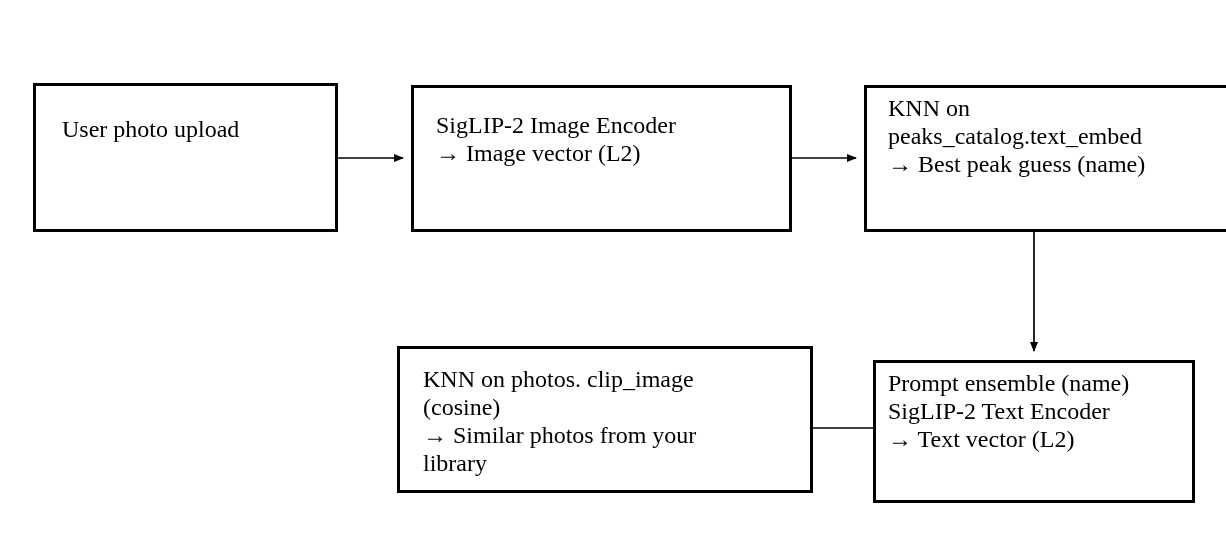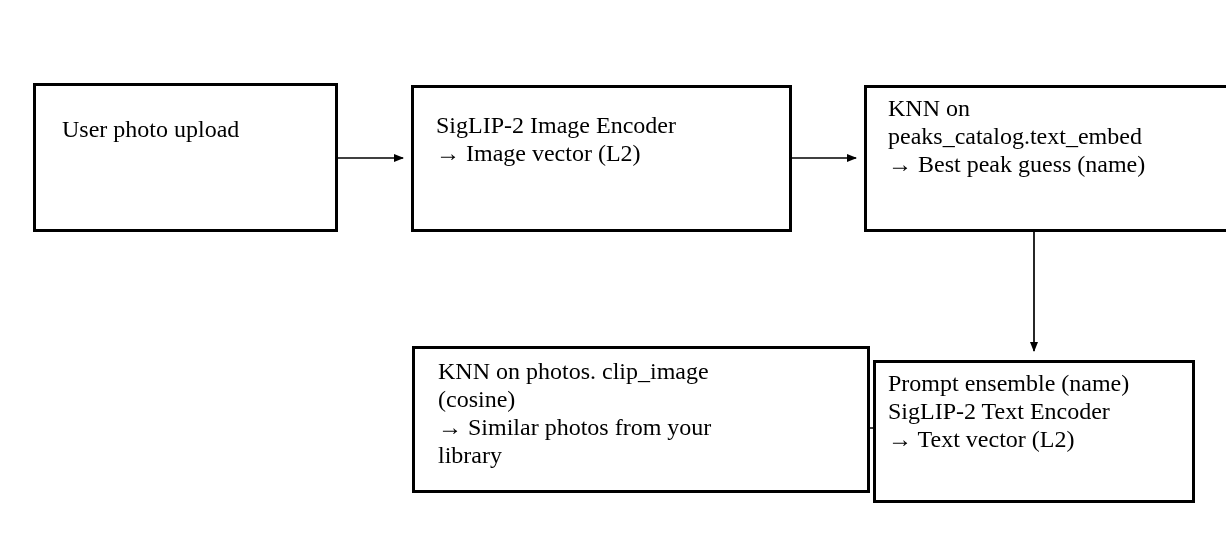--- a/index.html
+++ b/index.html
@@ -33,21 +33,21 @@
     white-space: pre-line;
     font-size: 24px;
     line-height: 28px;
     color: #000000;
   }
   
   .node-upload        { left: 33px;  top: 83px;  width: 305px; height: 149px; padding: 29px 18px 0 26px; }
   .node-image-encoder { left: 411px; top: 85px;  width: 381px; height: 147px; padding: 23px 18px 16px 22px; }
   .node-knn-peaks     { left: 864px; top: 85px;  width: 374px; height: 147px; padding: 6px 8px 0 21px; }
   .node-text-encoder  { left: 873px; top: 360px; width: 322px; height: 143px; padding: 6px 10px 16px 12px; }
-  .node-knn-photos    { left: 412px; top: 346px; width: 458px; height: 147px; padding: 8px 18px 0 23px; }
+  .node-knn-photos    { left: 397px; top: 346px; width: 416px; height: 147px; padding: 16px 18px 0 23px; }
 </style>
 </head>
 <body>
 
 <div class="canvas">
 
   <svg class="edges" width="1226" height="550" viewBox="0 0 1226 550" xmlns="http://www.w3.org/2000/svg">
     <defs>
       <marker id="ah" markerUnits="userSpaceOnUse" markerWidth="12" markerHeight="10" refX="9" refY="4" orient="auto">
         <path d="M0,0 L10,4 L0,8 Z" fill="#000000"></path>

